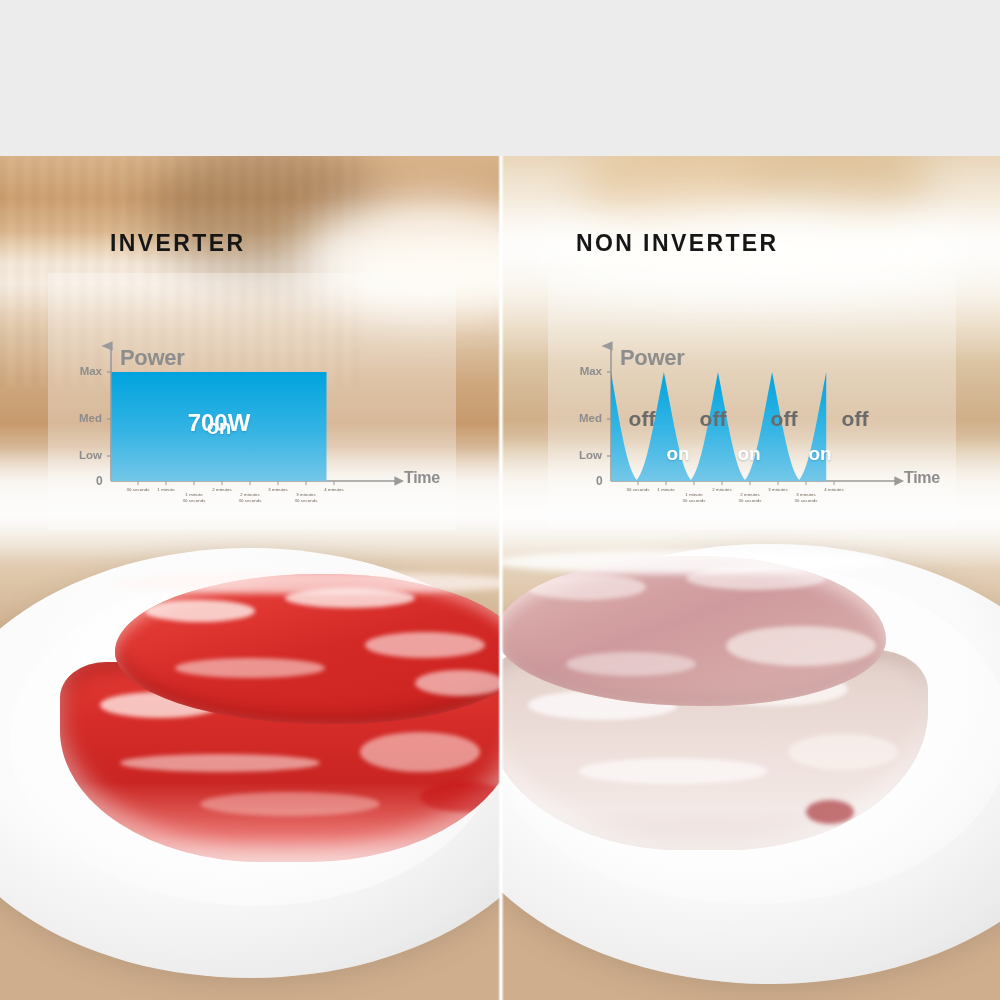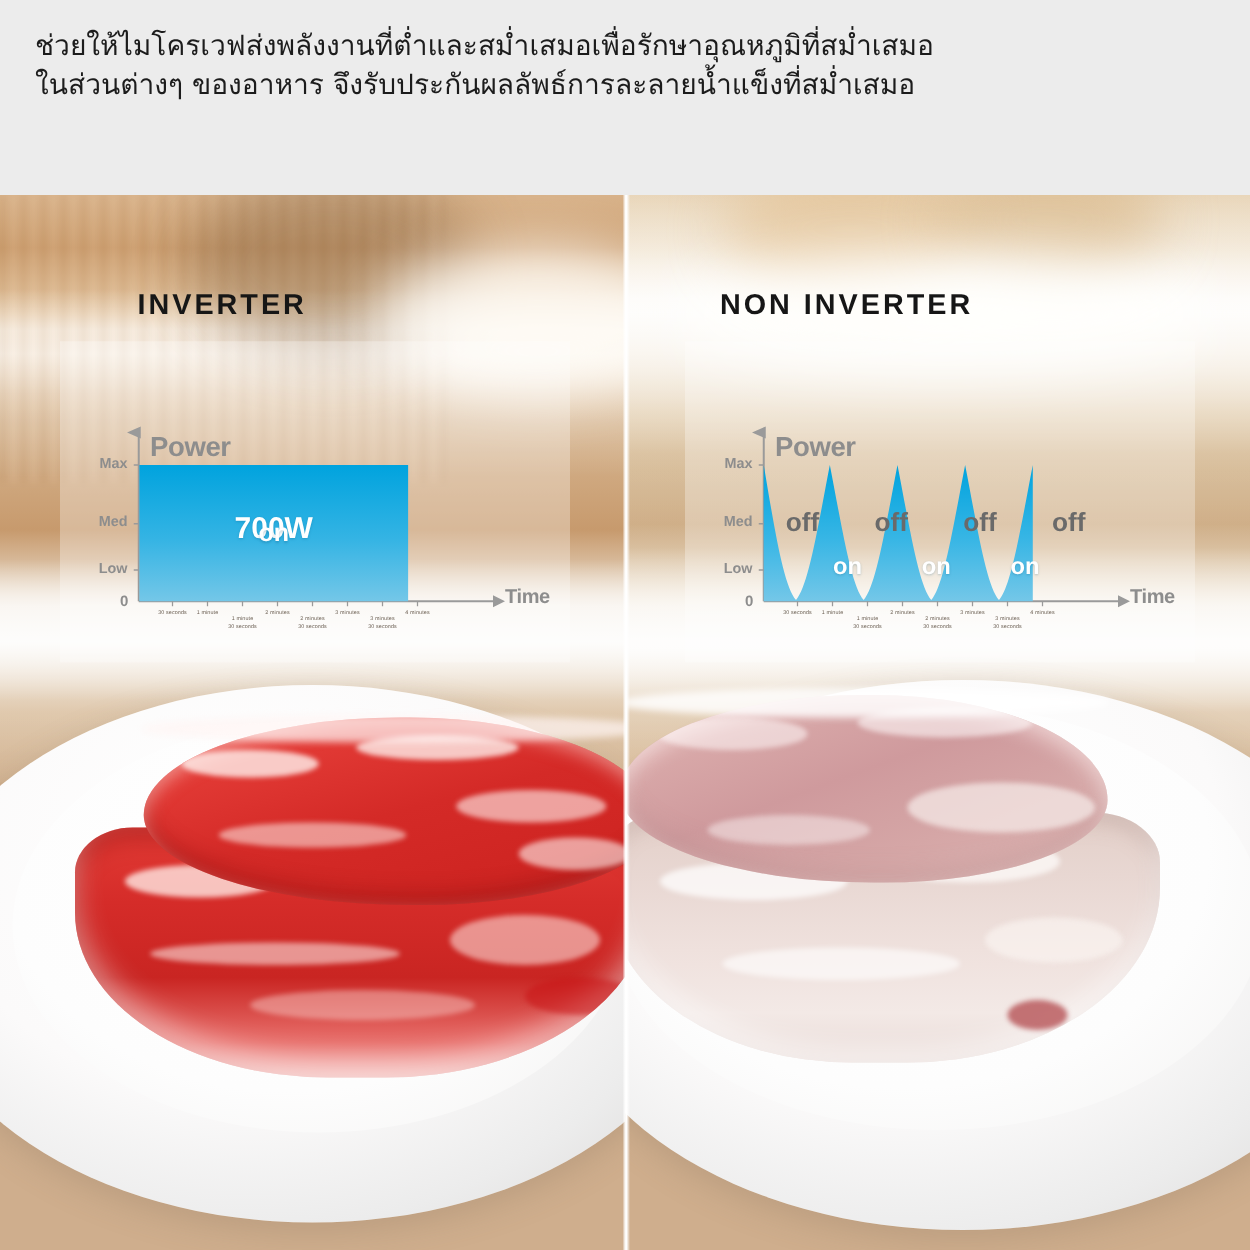--- a/index.html
+++ b/index.html
@@ -154,24 +154,20 @@
   .off-label{
     position:absolute;color:#6a6a6a;font-weight:bold;text-align:center;
   }
 </style>
 </head>
 <body>
 
 <div id="page">
 
   <div class="header">
-    <div class="header-sub">
-      <span class="l2">ช่วยให้ไมโครเวฟส่งพลังงานที่ต่ำและสม่ำเสมอเพื่อรักษาอุณหภูมิที่สม่ำเสมอ</span>
-      <span class="l2">ในส่วนต่างๆ ของอาหาร จึงรับประกันผลลัพธ์การละลายน้ำแข็งที่สม่ำเสมอ</span>
-    </div>
   </div>
 
   <div class="stage">
 
     <div class="half left">
       <div class="bg-kitchen"></div>
       <div class="bg-stripes"></div>
       <div class="bg-blob" style="left:150px;top:-20px;width:230px;height:150px;background:rgba(110,80,50,.30);"></div>
       <div class="bg-blob" style="left:300px;top:40px;width:260px;height:120px;background:rgba(255,253,248,.85);"></div>
 

